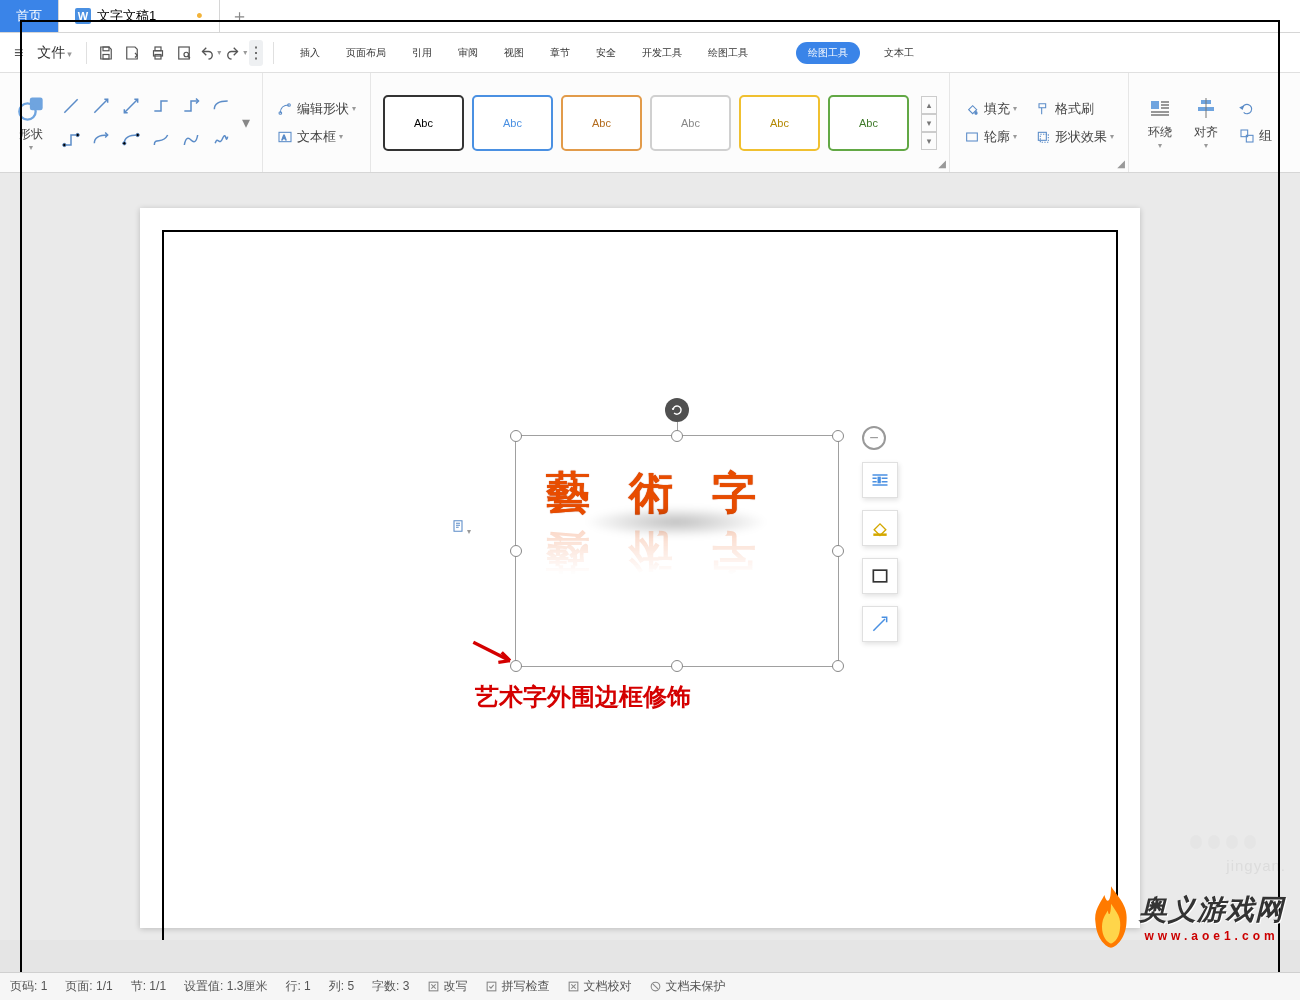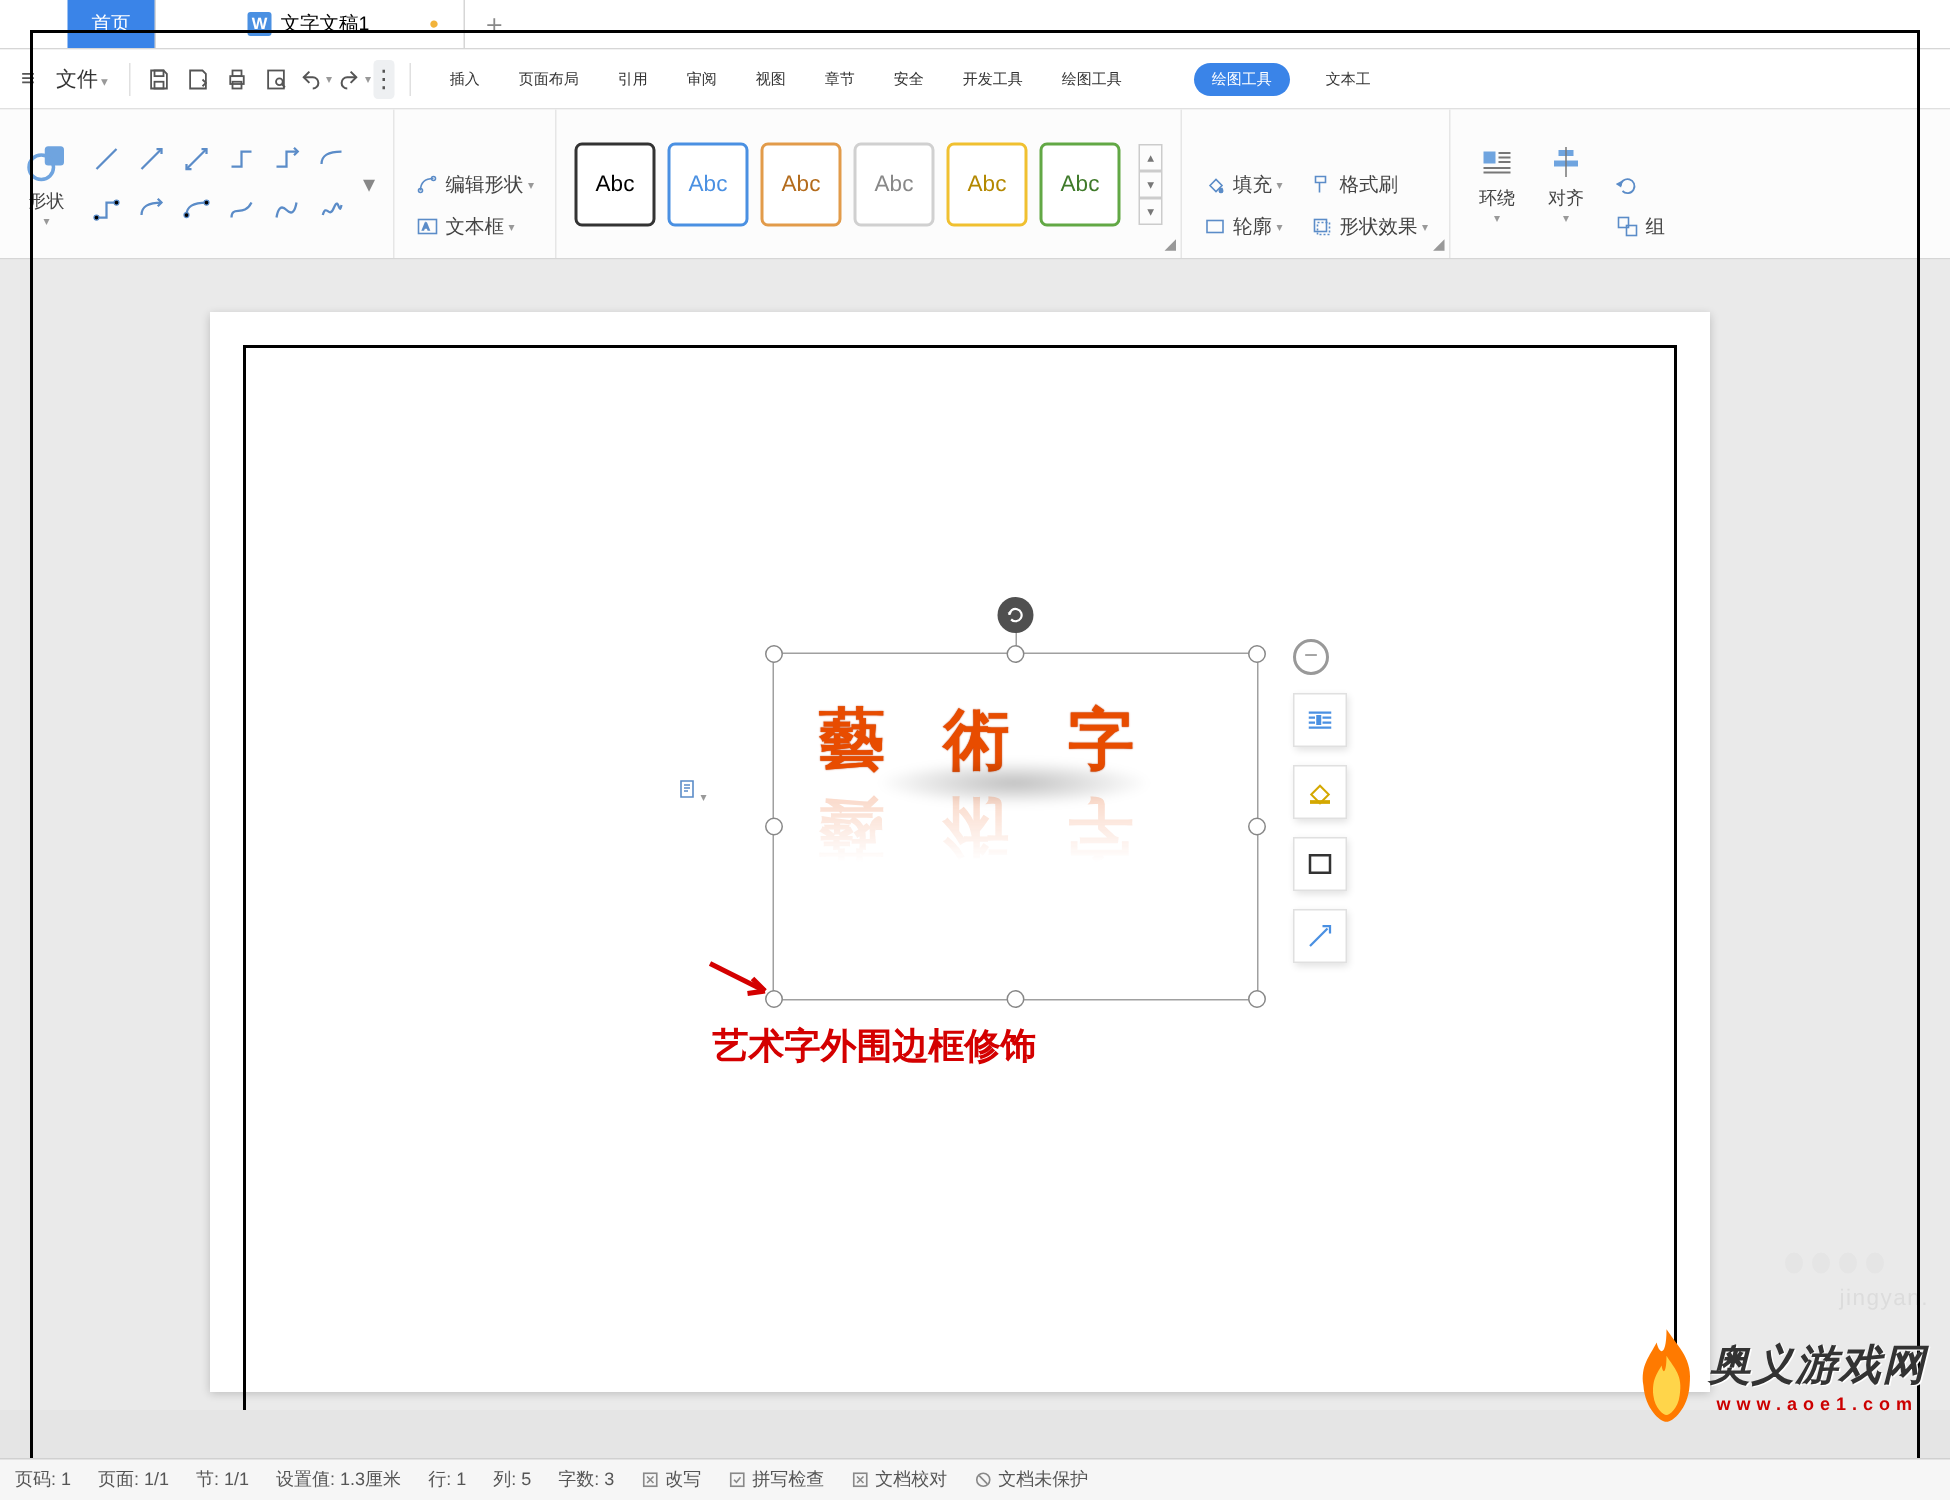--- a/index.html
+++ b/index.html
@@ -4,21 +4,21 @@
 <style>
   * { box-sizing: border-box; margin: 0; padding: 0; font-family: "Microsoft YaHei", Arial, sans-serif; }
   body { width: 1300px; height: 1000px; overflow: hidden; background: #e5e5e5; position: relative; }
 
   .tabs {
     height: 33px; background: #fff; display: flex; align-items: stretch;
     border-bottom: 1px solid #d6d6d6;
   }
   .tab {
     display: flex; align-items: center; padding: 1px 16px; font-size: 13px;
-    border-right: 1px solid #d6d6d6; position: relative; cursor: pointer; margin-left: 45px;
+    border-right: 1px solid #d6d6d6; position: relative; cursor: pointer;
   }
   .tab.active { background: #3a84e8; color: #fff; }
   .tab .w-icon {
     display: inline-flex; align-items: center; justify-content: center;
     width: 16px; height: 16px; background: #4a90e2; color: #fff;
     font-size: 11px; font-weight: bold; margin-right: 6px; border-radius: 2px;
   }
   .tab .mod-dot { color: #f2b33a; font-size: 18px; margin-left: 40px; }
   .tab-add { width: 40px; display: flex; align-items: center; justify-content: center; font-size: 18px; color: #888; cursor: pointer; }
 
@@ -46,29 +46,29 @@
   .rib-group { display: flex; border-right: 1px solid #e6e6e6; padding: 6px 8px; position: relative; }
   .rib-launcher { position: absolute; right: 3px; bottom: 3px; font-size: 10px; color: #999; cursor: pointer; }
   .big-btn { display: flex; flex-direction: column; align-items: center; justify-content: center; width: 46px; cursor: pointer; color: #444; }
   .big-btn .lbl { font-size: 12px; margin-top: 4px; }
 
   .line-grid { display: grid; grid-template-columns: repeat(6, 26px); grid-template-rows: repeat(2, 30px); gap: 4px 4px; align-content: center; padding: 10px 4px; }
   .line-cell { display: flex; align-items: center; justify-content: center; cursor: pointer; color: #5b8cc8; border-radius: 3px; }
   .line-cell svg { width: 20px; height: 20px; stroke: #5b8cc8; }
   .line-drop { display: flex; align-items: center; justify-content: center; width: 16px; color: #888; cursor: pointer; }
 
-  .stack-btns { display: flex; flex-direction: column; justify-content: flex-end; gap: 6px; padding: 4px 2px; }
+  .stack-btns { display: flex; flex-direction: column; justify-content: center; gap: 6px; padding: 4px 2px; }
   .tool-btn { display: flex; align-items: center; font-size: 13px; color: #444; cursor: pointer; padding: 2px 4px; border-radius: 3px; white-space: nowrap; }
   .tool-btn svg { width: 16px; height: 16px; margin-right: 4px; }
   .tool-btn .arr { font-size: 8px; color: #999; margin-left: 3px; }
 
   .style-gallery { display: flex; align-items: center; gap: 8px; padding: 10px 4px; }
   .style-box {
-    width: 54px; height: 56px; border-radius: 5px; display: flex;
-    align-items: center; justify-content: center; font-size: 15px; cursor: pointer;
+    width: 81px; height: 56px; border-radius: 5px; display: flex;
+    align-items: center; justify-content: center; font-size: 11px; cursor: pointer;
     background: #fff;
   }
   .style-scroll { display: flex; flex-direction: column; gap: 0; margin-left: 4px; }
   .style-scroll .sbtn { width: 16px; height: 18px; border: 1px solid #ccc; font-size: 9px; display: flex; align-items: center; justify-content: center; color: #777; cursor: pointer; }
 
   .doc-area { position: absolute; top: 173px; left: 0; right: 0; bottom: 60px; background: #eaeaea; overflow: hidden; }
   .page {
     position: absolute; left: 140px; top: 35px; width: 1000px; height: 720px;
     background: #fff; box-shadow: 0 1px 6px rgba(0,0,0,0.2);
   }

